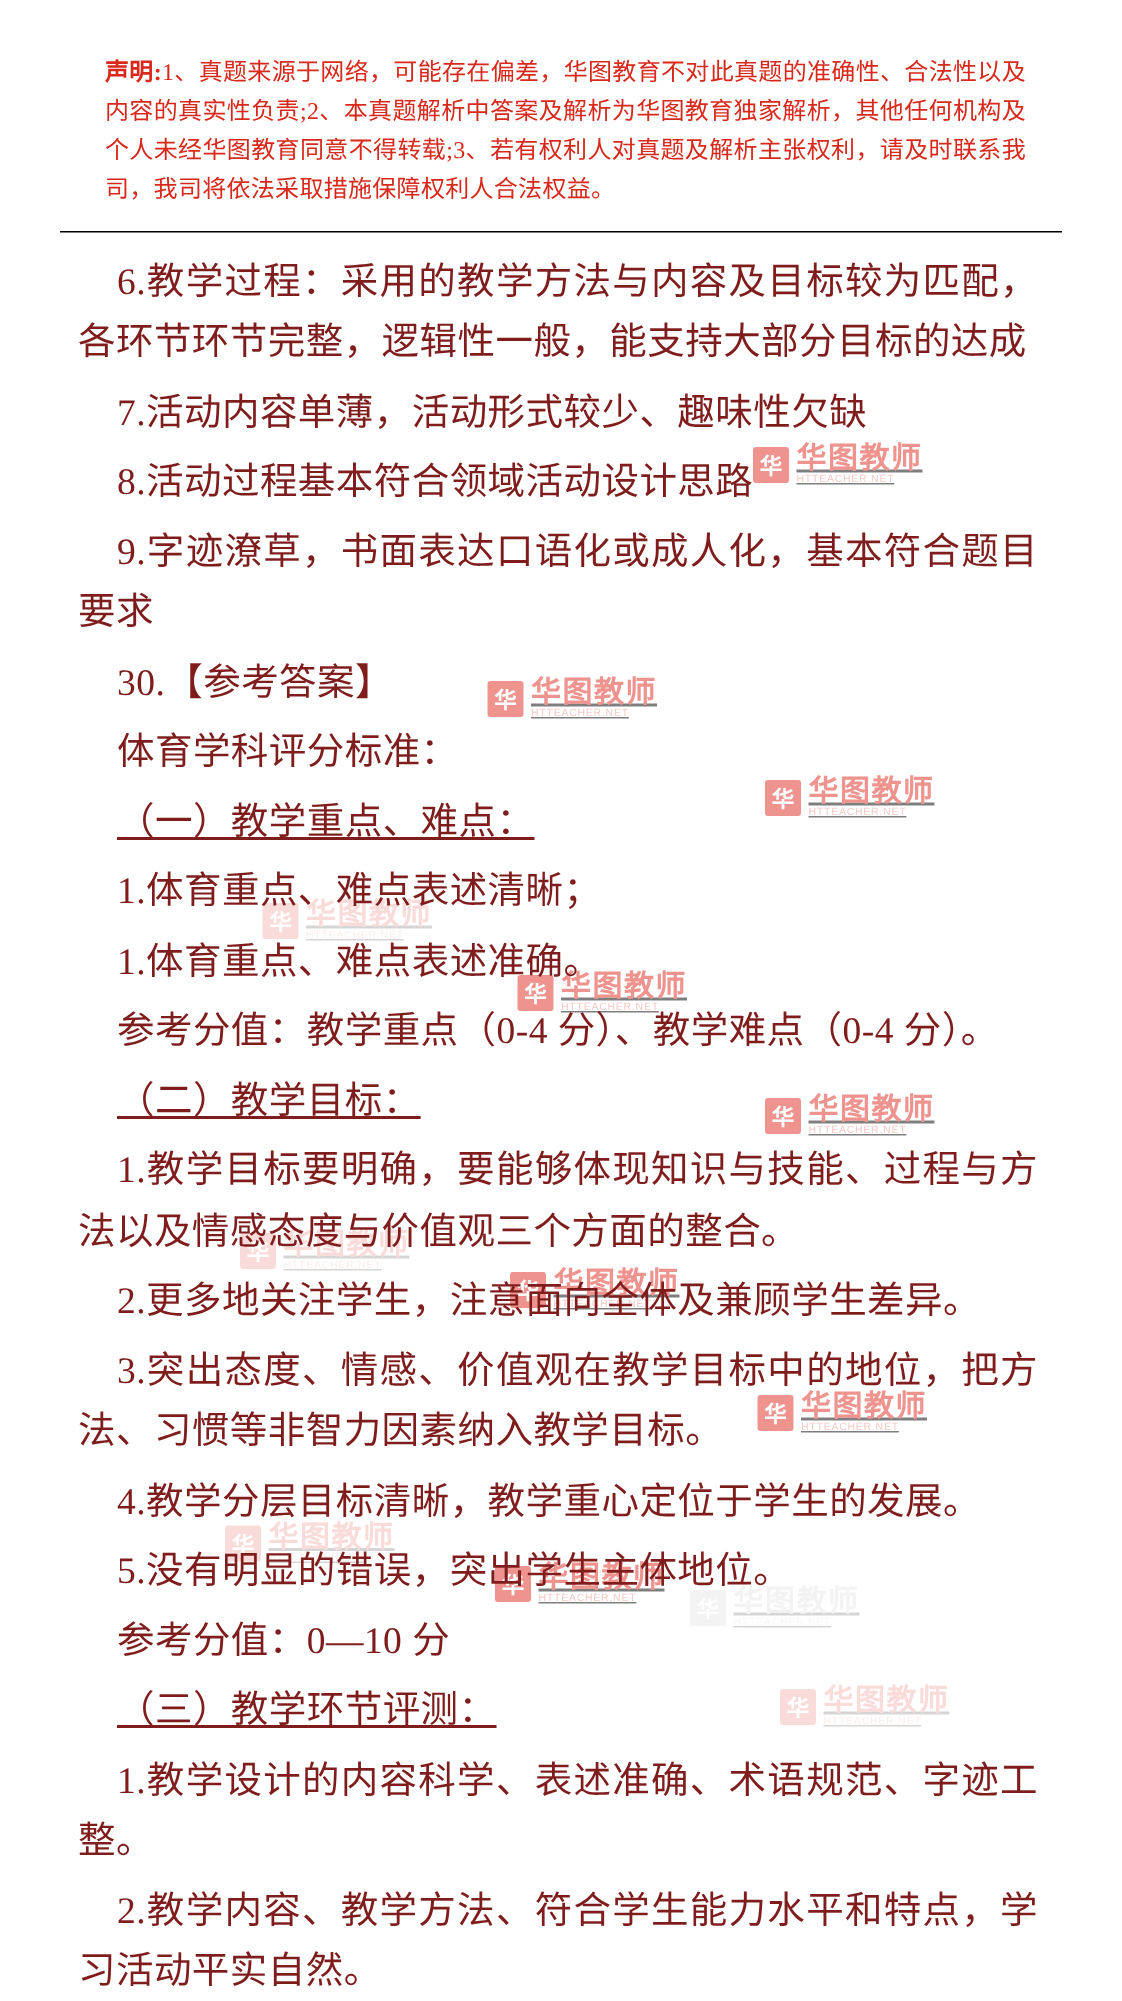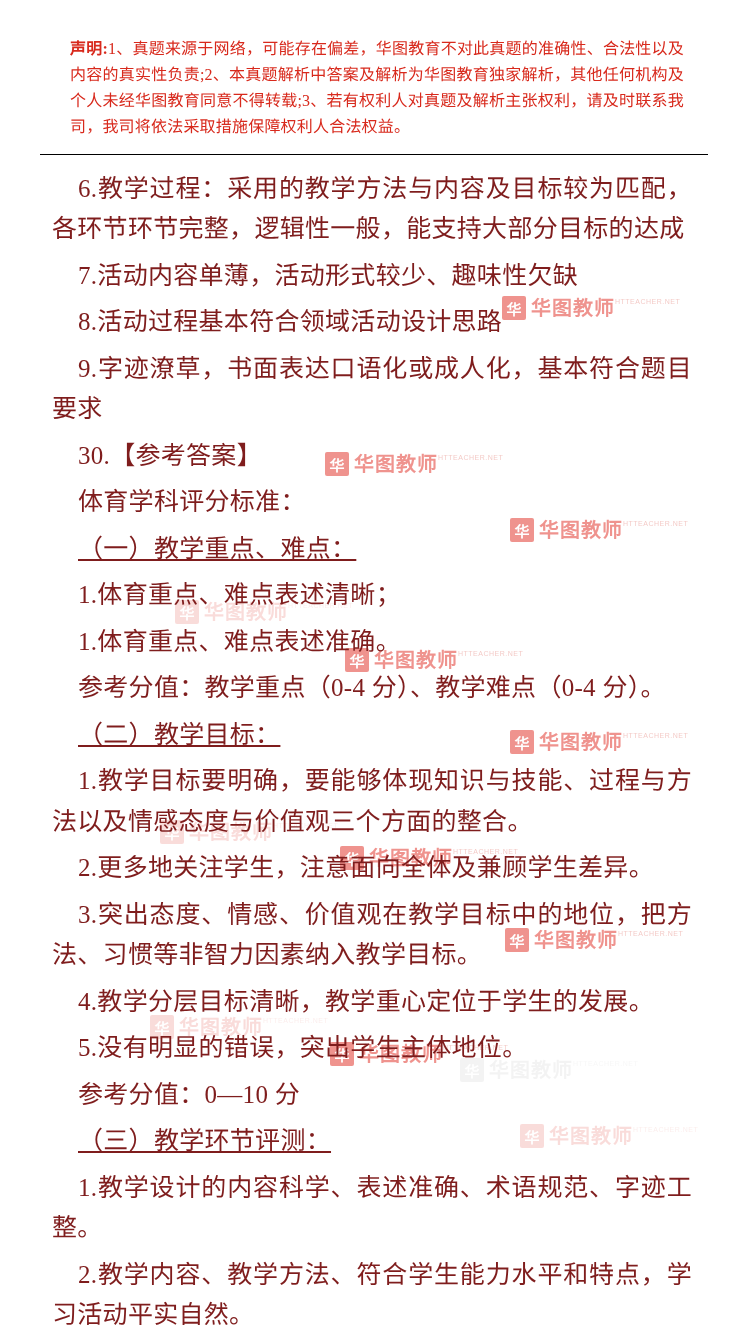--- a/index.html
+++ b/index.html
@@ -87,22 +87,23 @@
     font-size: 15px;
     font-weight: bold;
     display: flex;
     align-items: center;
     justify-content: center;
     font-family: "Liberation Sans", sans-serif;
     border-radius: 2px;
   }
   .wm .txt {
     display: flex;
-    flex-direction: row;
+    flex-direction: column;
     line-height: 1;
+    text-decoration: underline;
   }
   .wm .txt .cn {
     font-size: 20px;
     font-weight: bold;
     color: #e02a20;
     font-family: "Liberation Sans", sans-serif;
     letter-spacing: 1px;
   }
   .wm .txt .en {
     font-size: 7px;

